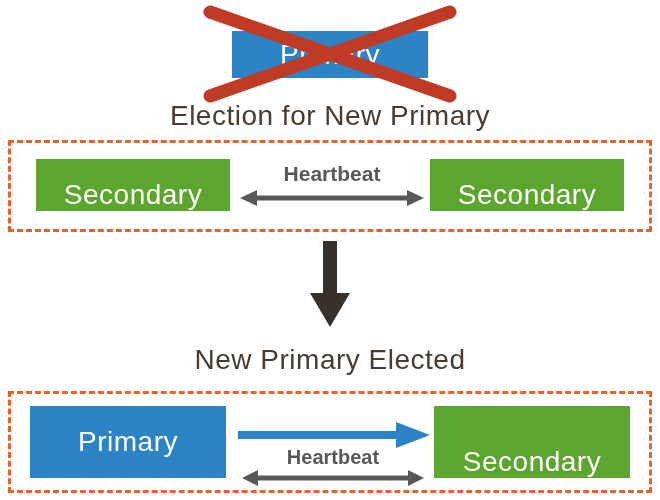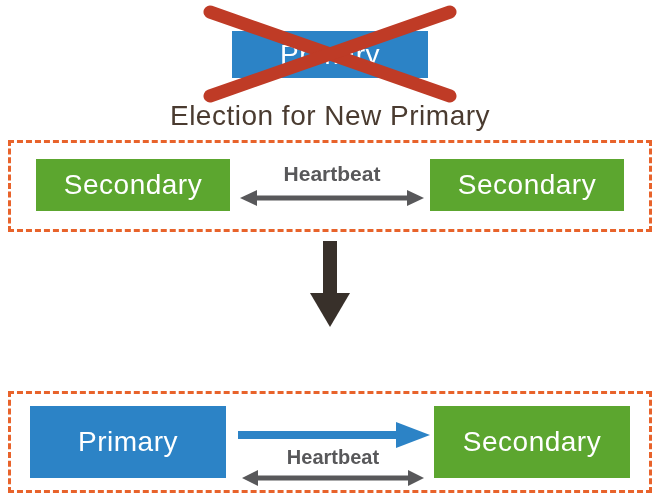--- a/index.html
+++ b/index.html
@@ -17,21 +17,21 @@
     display: flex;
     align-items: center;
     justify-content: center;
     color: var(--box-text, #fff);
     font-size: 28px;
     font-weight: 500;
     letter-spacing: 0.5px;
     box-sizing: border-box;
   }
   .blue-box  { background: var(--blue); }
-  .green-box { background: var(--green); }
+  .green-box { background: var(--green); align-items: flex-end; }
 
   .section-title {
     left: 0;
     width: 660px;
     text-align: center;
     color: var(--title-text);
     font-size: 28px;
     font-weight: 500;
     letter-spacing: 0.5px;
   }
@@ -91,20 +91,21 @@
     <line class="gray-arrow-stroke" x1="14" y1="12" x2="170" y2="12"></line>
     <polygon class="gray-arrow-part" points="0,12 17,4 17,20"></polygon>
     <polygon class="gray-arrow-part" points="184,12 167,4 167,20"></polygon>
   </svg>
 
   <svg class="abs" style="left:310px; top:241px;" width="40" height="86" viewBox="0 0 40 86">
     <rect class="down-arrow-part" x="13" y="0" width="14" height="56"></rect>
     <polygon class="down-arrow-part" points="0,52 40,52 20,86"></polygon>
   </svg>
 
+  <div class="abs section-title" style="top:344px;">New Primary Elected</div>
 
   <div class="abs dashed-frame" style="left:8px; top:391px; width:638px; height:96px;"></div>
 
   <div class="abs node-box blue-box" style="left:30px; top:406px; width:196px; height:72px;">
     <span>Primary</span>
   </div>
 
   <div class="abs node-box green-box" style="left:434px; top:406px; width:196px; height:72px;">
     <span>Secondary</span>
   </div>

